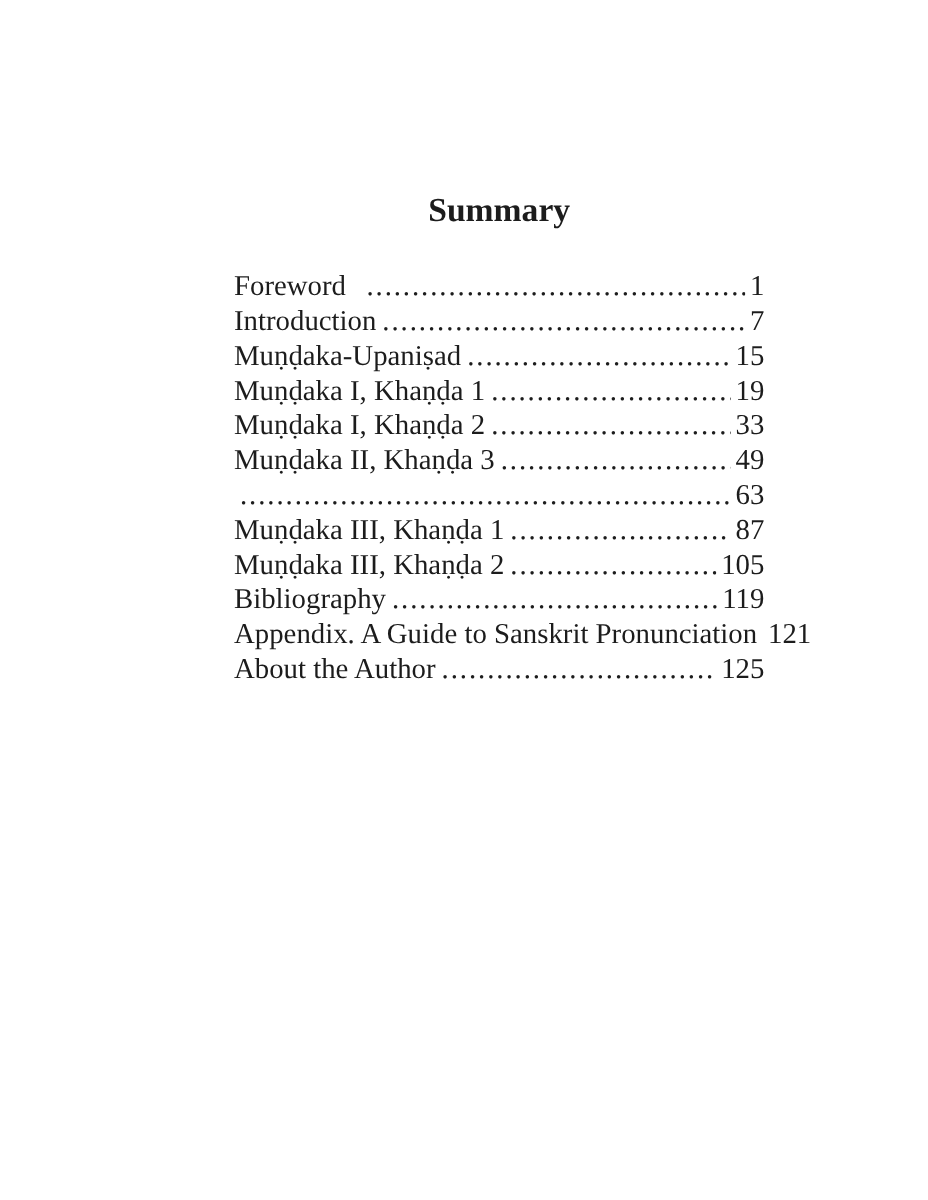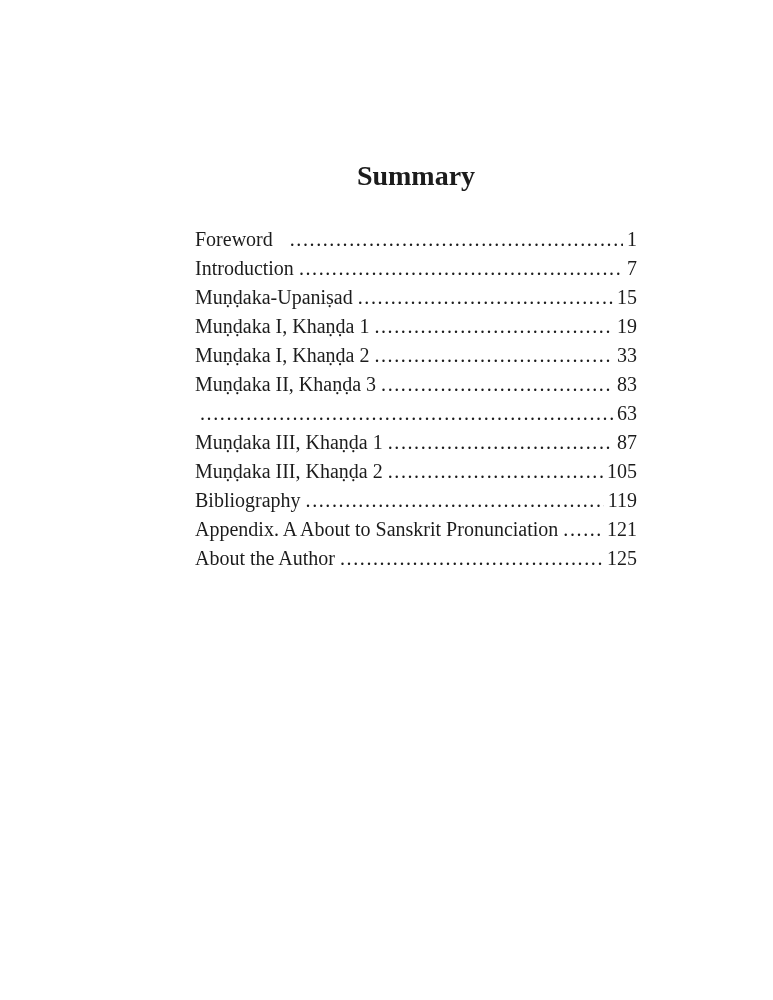--- a/index.html
+++ b/index.html
@@ -27,21 +27,21 @@
     text-align: center;
     margin: 0 0 33px 0;
     line-height: 1.1;
   }
   .toc {
     width: 100%;
   }
   .toc-row {
     display: flex;
     align-items: flex-end;
-    font-size: 20px;
+    font-size: 24px;
     line-height: 29px;
     white-space: nowrap;
   }
   .toc-label {
     flex: 0 0 auto;
     white-space: nowrap;
   }
   .leader {
     flex: 1 1 auto;
     overflow: hidden;
@@ -97,21 +97,21 @@
 
   <div class="toc-row">
     <span class="toc-label">Muṇḍaka I, Khaṇḍa 2</span>
     <span class="leader"></span>
     <span class="toc-page">33</span>
   </div>
 
   <div class="toc-row">
     <span class="toc-label">Muṇḍaka II, Khaṇḍa 3</span>
     <span class="leader"></span>
-    <span class="toc-page">83</span>
+    <span class="toc-page">49</span>
   </div>
 
   <div class="toc-row">
     <span class="leader"></span>
     <span class="toc-page">63</span>
   </div>
 
   <div class="toc-row">
     <span class="toc-label">Muṇḍaka III, Khaṇḍa 1</span>
     <span class="leader"></span>
@@ -124,21 +124,21 @@
     <span class="toc-page">105</span>
   </div>
 
   <div class="toc-row">
     <span class="toc-label">Bibliography</span>
     <span class="leader"></span>
     <span class="toc-page">119</span>
   </div>
 
   <div class="toc-row">
-    <span class="toc-label">Appendix. A About to Sanskrit Pronunciation</span>
+    <span class="toc-label">Appendix. A Guide to Sanskrit Pronunciation</span>
     <span class="leader"></span>
     <span class="toc-page">121</span>
   </div>
 
   <div class="toc-row">
     <span class="toc-label">About the Author</span>
     <span class="leader"></span>
     <span class="toc-page">125</span>
   </div>
 </div>

